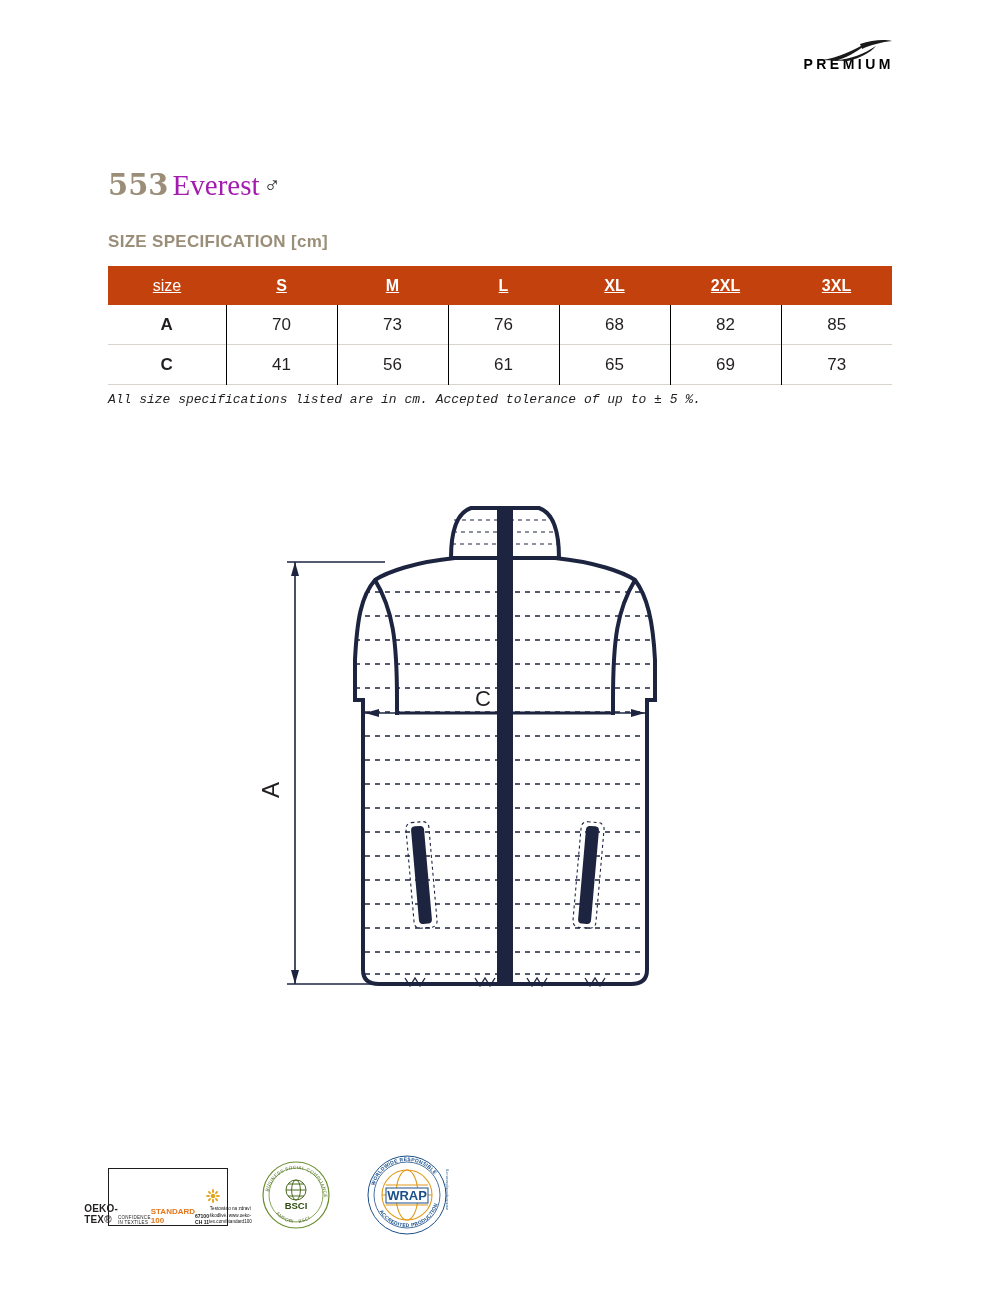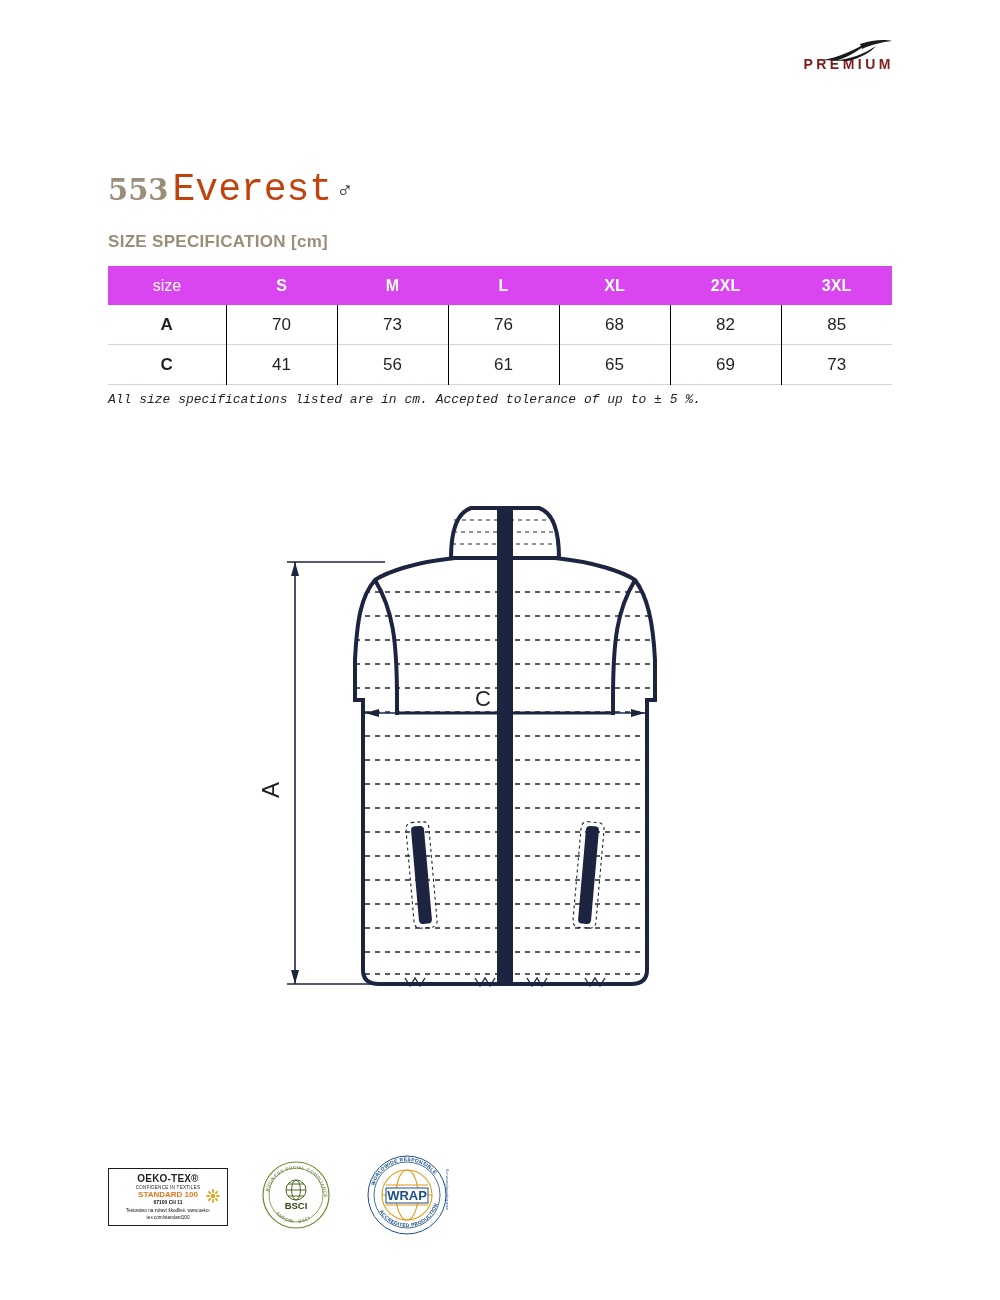--- a/index.html
+++ b/index.html
@@ -35,21 +35,21 @@
   }
   .brand-word sup {
     font-size: 13px;
     font-style: normal;
     vertical-align: super;
   }
   .brand-sub {
     font-size: 14px;
     letter-spacing: 3.5px;
     font-weight: bold;
-    color: #7f1d1d;
+    color: #000000;
     margin-top: 4px;
     margin-right: 14px;
   }
   .brand-swoosh {
     position: absolute;
     right: 14px;
     top: -14px;
     width: 74px;
     height: 26px;
   }
@@ -63,23 +63,23 @@
     align-items: baseline;
     gap: 4px;
   }
   .title-code {
     font-family: "DejaVu Serif", serif;
     font-weight: bold;
     font-size: 29px;
     color: #9b8e78;
   }
   .title-name {
-    font-family: Liberation Mono, monospace;
-    font-size: 38px;
-    color: #c2410c;
+    font-family: Liberation Serif, serif;
+    font-size: 29px;
+    color: #a21caf;
   }
   .title-gender {
     font-size: 23px;
     color: #231f20;
     position: relative;
     top: -2px;
   }
 
   
   .section-heading {
@@ -102,23 +102,24 @@
     table-layout: fixed;
   }
   .size-table th,
   .size-table td {
     font-size: 16px;
     text-align: center;
     height: 37px;
     vertical-align: middle;
   }
   .size-table thead th {
-    background: #d946ef;
+    background: #c2410c;
     color: #ffffff;
     font-weight: bold;
+    text-decoration: underline;
   }
   .size-table thead th.size-label {
     font-weight: normal;
     font-size: 16px;
   }
   .size-table tbody tr {
     border-bottom: 1px solid #d8d4cc;
   }
   .size-table tbody td {
     border-left: 1px solid #000000;
@@ -161,22 +162,22 @@
     bottom: 58px;
     display: flex;
     align-items: center;
     gap: 30px;
   }
   .oeko {
     width: 118px;
     height: 56px;
     border: 1px solid #1c1c1c;
     display: flex;
-    flex-direction: column;
-    align-items: center;
+    flex-direction: row;
+    align-items: flex-end;
     justify-content: center;
     position: relative;
     background: #fff;
   }
   .oeko .l1 { font-size: 10px; font-weight: bold; letter-spacing: .2px; }
   .oeko .l2 { font-size: 4.5px; letter-spacing: .3px; color:#222; margin-top:1px;}
   .oeko .l3 { font-size: 8px; font-weight: bold; color: #e2761b; }
   .oeko .l4 { font-size: 5px; font-weight:bold; color:#111; }
   .oeko .l5 { font-size: 4.6px; color: #111; margin-top: 3px; line-height: 1.35; text-align:center;}
   .oeko .flower {

